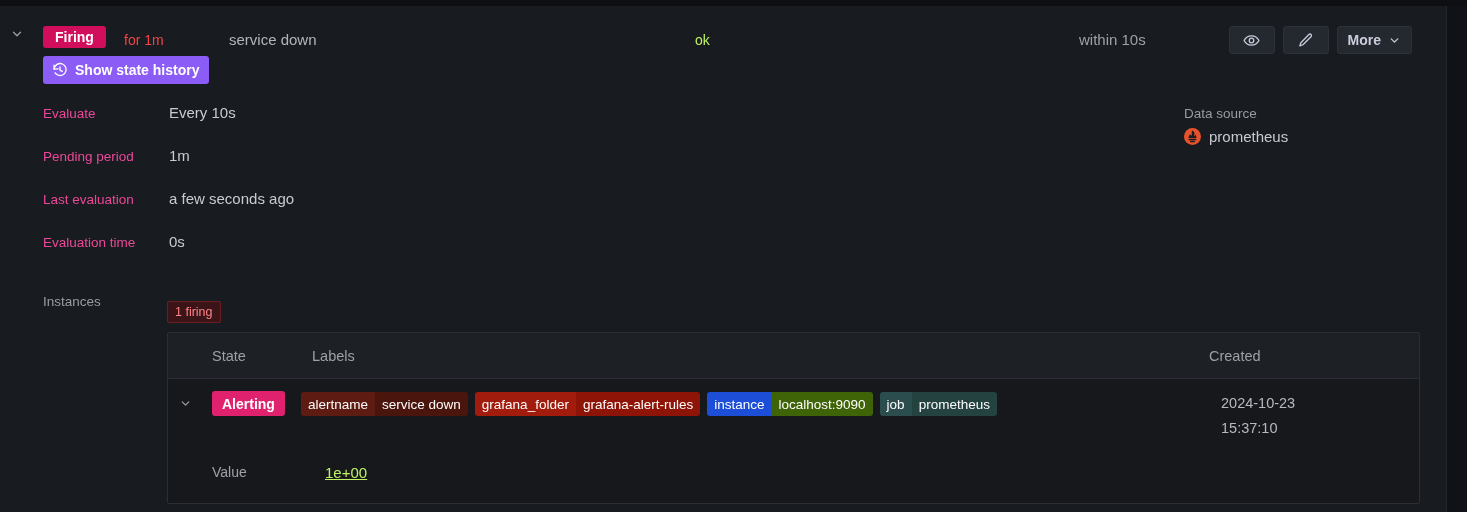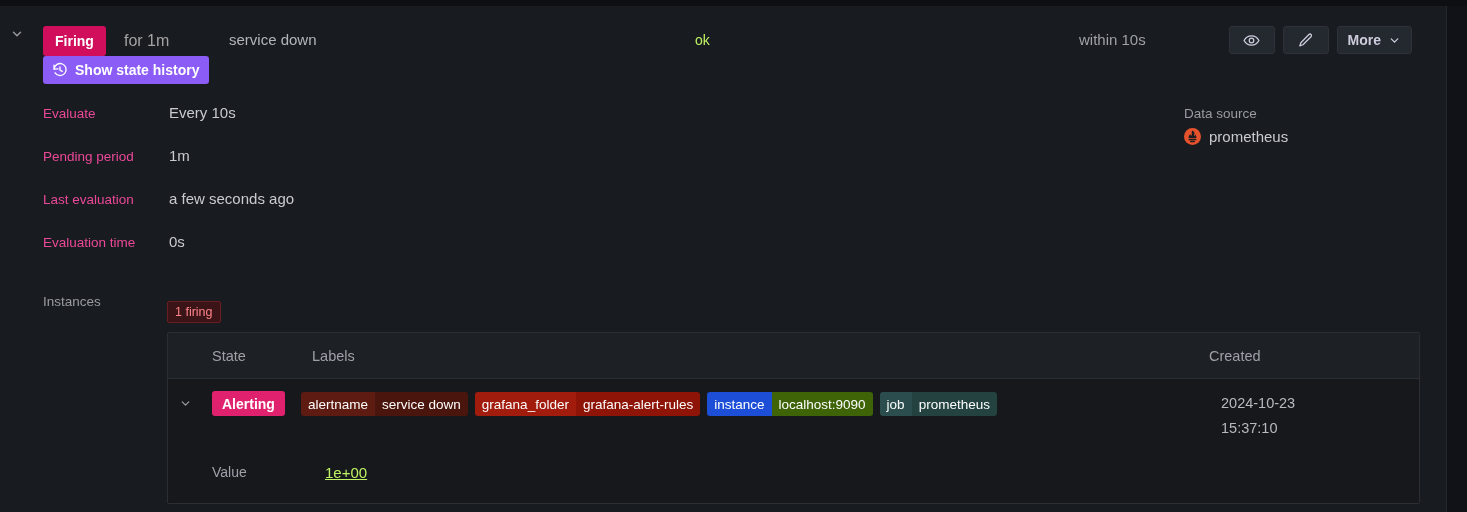--- a/index.html
+++ b/index.html
@@ -60,38 +60,38 @@
     justify-content: center;
     cursor: pointer;
     color: #9a9ba3;
   }
   .collapse-chevron svg { display: block; }
 
   .state-badge {
     position: absolute;
     left: 43px;
     top: 13px;
-    height: 30px;
+    height: 22px;
     padding: 0 12px;
     display: flex;
     align-items: center;
     background: #d10e5c;
     color: #ffffff;
     font-size: 14px;
     font-weight: 700;
     border-radius: 3px;
     box-sizing: border-box;
     white-space: nowrap;
   }
   .state-for {
     position: absolute;
     left: 124px;
     top: 19px;
-    font-size: 16px;
-    color: #a3a3a3;
+    font-size: 14px;
+    color: #ef4444;
     white-space: nowrap;
   }
   .rule-name {
     position: absolute;
     left: 229px;
     top: 18px;
     font-size: 15px;
     color: #b3b5bd;
     white-space: nowrap;
   }

